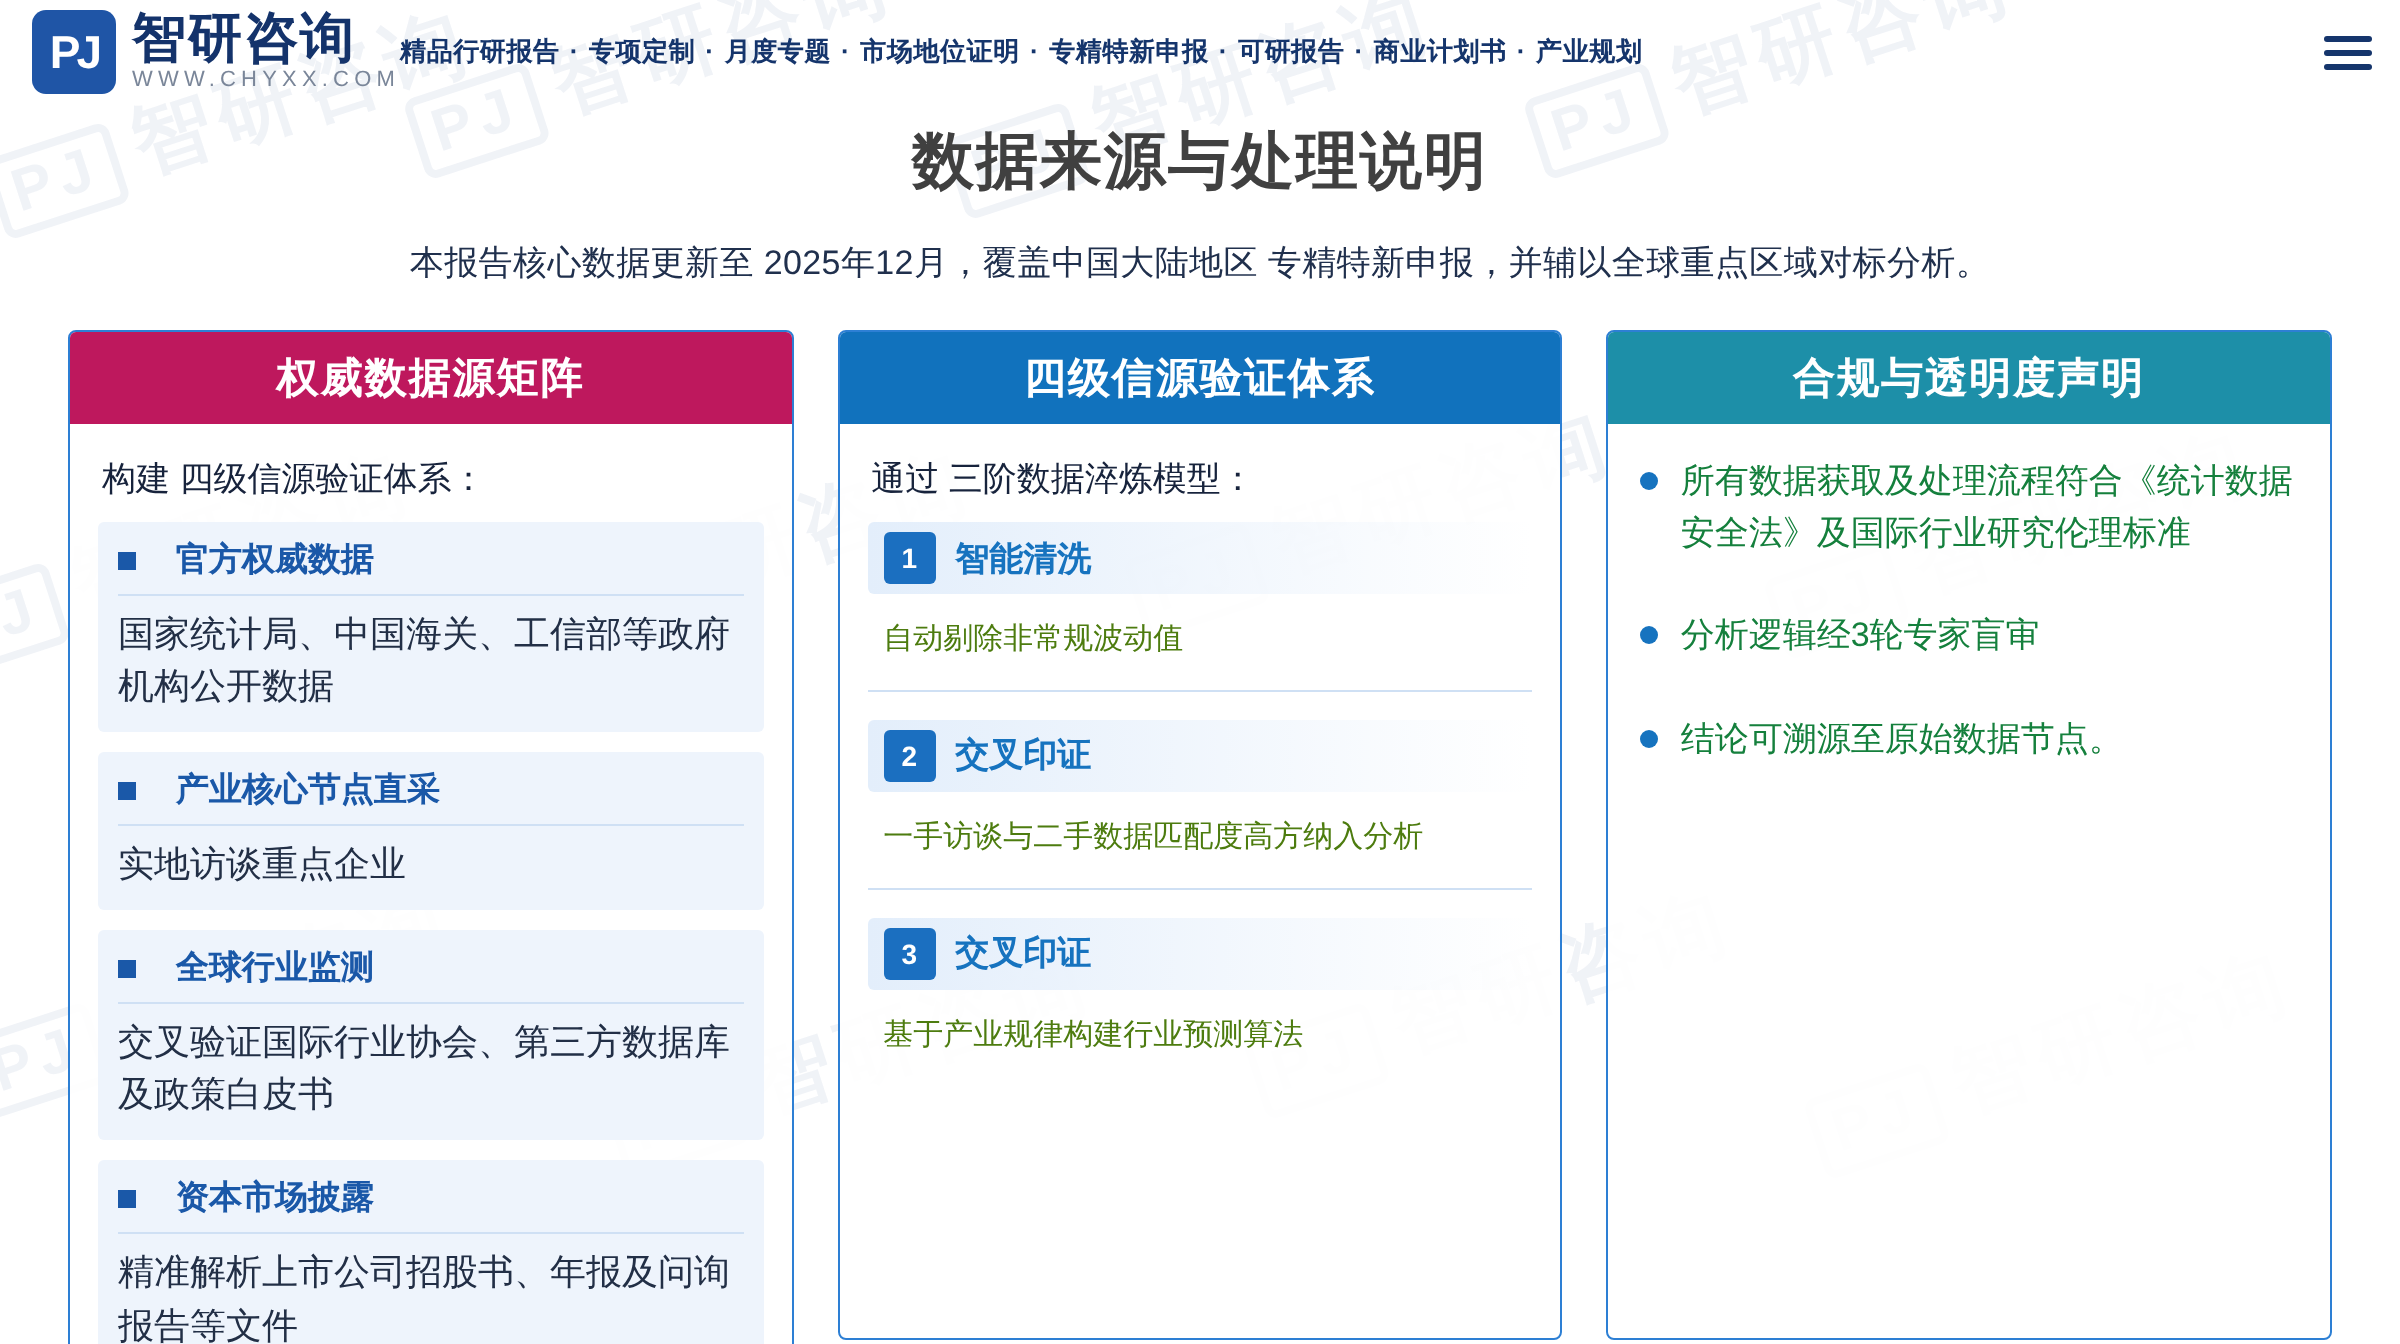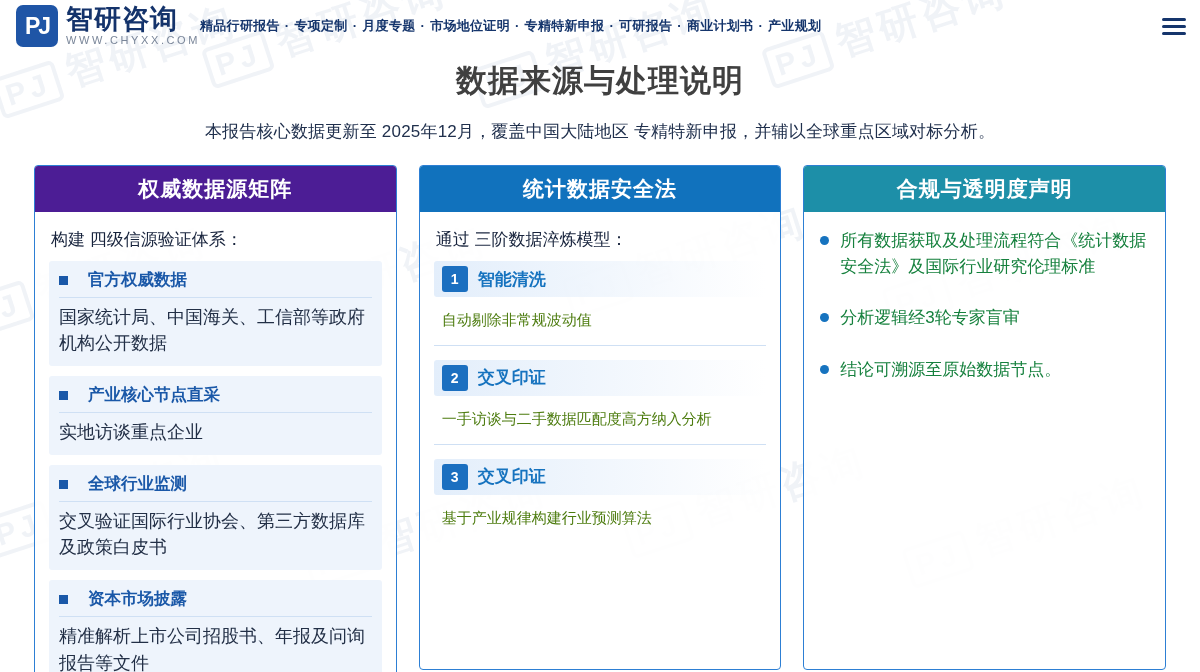--- a/index.html
+++ b/index.html
@@ -158,21 +158,21 @@
   .card-head {
     height: 46px;
     display: flex;
     align-items: center;
     justify-content: center;
     color: #fff;
     font-size: 21px;
     font-weight: 700;
     letter-spacing: 1px;
   }
-  .c1 .card-head { background: #4c1d95; }
+  .c1 .card-head { background: #be185d; }
   .c2 .card-head { background: #1172bd; }
   .c3 .card-head { background: #1d8fa8; }
 
   .card-body {
     padding: 12px 14px 14px 14px;
   }
   .lead {
     font-size: 17px;
     color: #17233c;
     margin: 4px 2px 10px 2px;
@@ -343,21 +343,21 @@
         <div class="src-title">
             <span class="sq"></span>
             <span>资本市场披露</span>
           </div>
         <div class="src-desc">精准解析上市公司招股书、年报及问询报告等文件</div>
       </div>
     </div>
   </div>
 
   <div class="card c2">
-    <div class="card-head">统计数据安全法</div>
+    <div class="card-head">四级信源验证体系</div>
     <div class="card-body">
       <div class="lead">通过 三阶数据淬炼模型：</div>
 
       <div class="step">
         <div class="step-head">
           <span class="step-num">1</span>
           <span class="step-title">智能清洗</span>
         </div>
         <div class="step-desc">自动剔除非常规波动值</div>
       </div>

